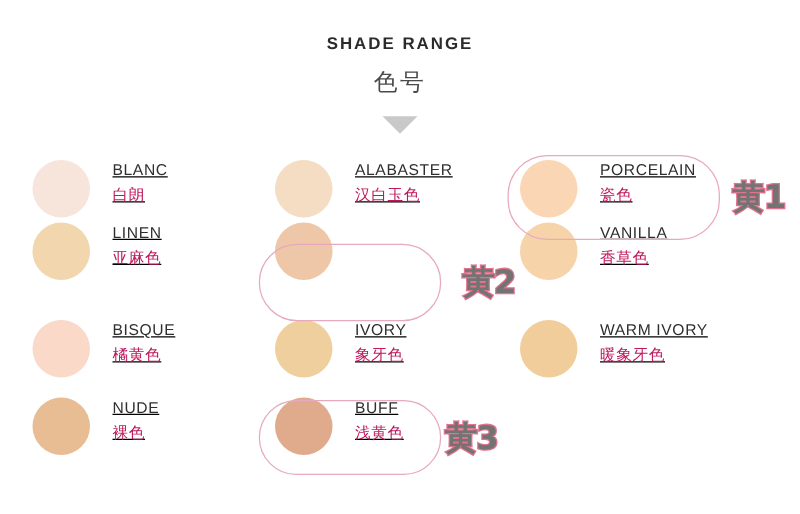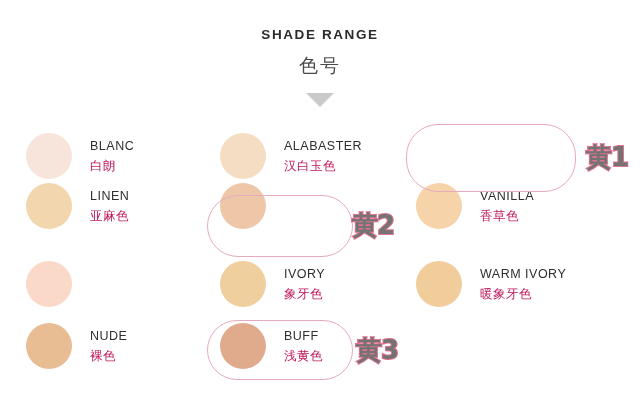--- a/index.html
+++ b/index.html
@@ -63,21 +63,21 @@
   .col-0 { left: 14px; }
   .col-1 { left: 208px; }
   .col-2 { left: 404px; }
 
   .shade-row {
     position: absolute;
     left: 0;
     width: 182px;
     height: 56px;
     display: flex;
-    align-items: center;
+    text-decoration: underline;
   }
   .row-0 { top: 6px; }
   .row-1 { top: 56px; }
   .row-2 { top: 134px; }
   .row-3 { top: 196px; }
 
   .swatch {
     width: 46px;
     height: 46px;
     border-radius: 50%;
@@ -136,21 +136,21 @@
     font-family: "DejaVu Sans", sans-serif;
     font-size: 26px;
     font-weight: 700;
     color: #737373;
     letter-spacing: -1px;
     -webkit-text-stroke: 2px #e2738f;
     paint-order: stroke fill;
     white-space: nowrap;
   }
   .st-1 { left: 586px; top: 140px; }
-  .st-2 { left: 352px; top: 208px; }
+  .st-2 { left: 370px; top: 208px; }
   .st-3 { left: 356px; top: 333px; }
 </style>
 </head>
 <body>
 
 <div class="header">
   <div class="header-title">SHADE RANGE</div>
   <div class="header-subtitle">色号</div>
   <div class="header-arrow"></div>
 </div>
@@ -170,20 +170,24 @@
     <div class="shade-row row-1">
       <div class="swatch" style="background: rgb(242, 215, 174);"></div>
       <div class="labels">
         <div class="name-en">LINEN</div>
         <div class="name-zh">亚麻色</div>
       </div>
     </div>
 
     <div class="shade-row row-2">
       <div class="swatch" style="background: rgb(250, 217, 200);"></div>
+      <div class="labels">
+        <div class="name-en">BISQUE</div>
+        <div class="name-zh">橘黄色</div>
+      </div>
     </div>
 
     <div class="shade-row row-3">
       <div class="swatch" style="background: rgb(232, 189, 147);"></div>
       <div class="labels">
         <div class="name-en">NUDE</div>
         <div class="name-zh">裸色</div>
       </div>
     </div>
   </div>
@@ -214,20 +218,27 @@
       <div class="swatch" style="background: rgb(224, 171, 141);"></div>
       <div class="labels">
         <div class="name-en">BUFF</div>
         <div class="name-zh">浅黄色</div>
       </div>
     </div>
   </div>
 
   <div class="column col-2">
 
+    <div class="shade-row row-0">
+      <div class="swatch" style="background: rgb(251, 214, 180);"></div>
+      <div class="labels">
+        <div class="name-en">PORCELAIN</div>
+        <div class="name-zh">瓷色</div>
+      </div>
+    </div>
 
     <div class="shade-row row-1">
       <div class="swatch" style="background: rgb(247, 211, 169);"></div>
       <div class="labels">
         <div class="name-en">VANILLA</div>
         <div class="name-zh">香草色</div>
       </div>
     </div>
 
     <div class="shade-row row-2">

